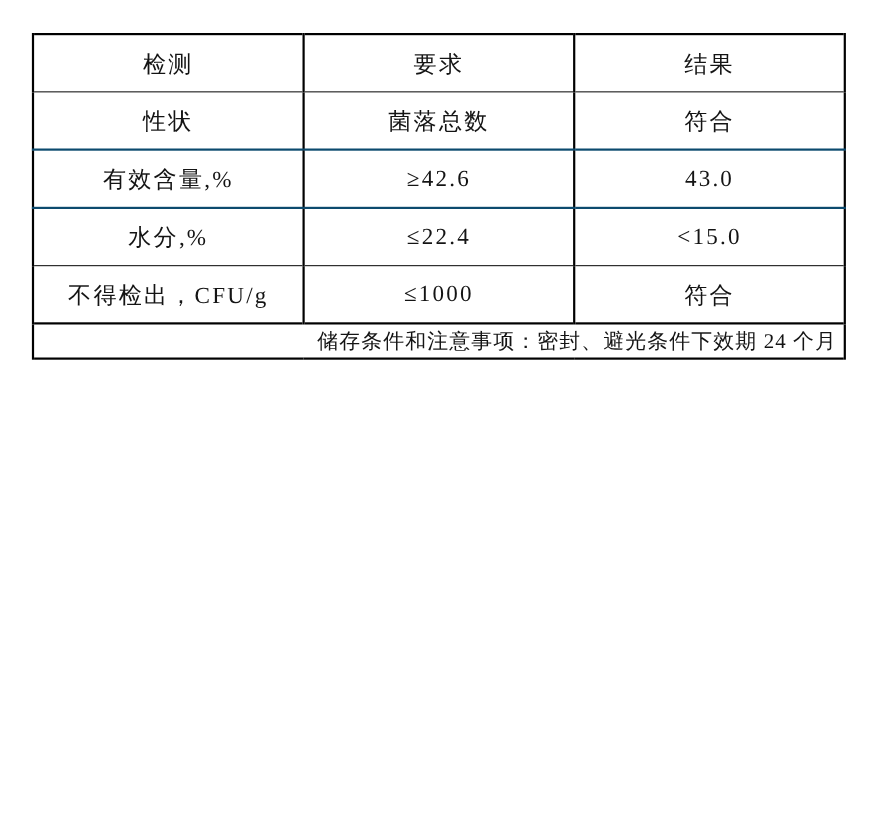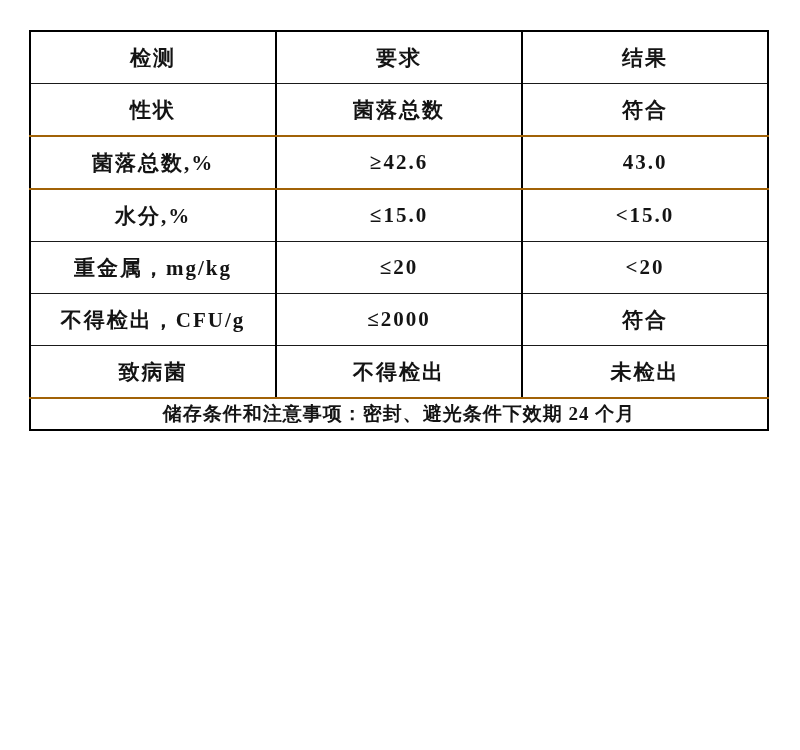--- a/index.html
+++ b/index.html
@@ -31,33 +31,33 @@
   table.spec td {
     border-left: 2px solid #000;
     border-right: 2px solid #000;
     border-top: 1px solid #1a1a1a;
     border-bottom: 1px solid #1a1a1a;
     height: 51px;
     padding: 0 4px;
     text-align: center;
     vertical-align: middle;
     font-size: 21px;
-    font-weight: bold;
+    font-weight: normal;
     letter-spacing: 2px;
     white-space: nowrap;
     overflow: hidden;
   }
   
   table.spec tr.hb th,
   table.spec tr.hb td {
-    border-bottom: 2px solid #a16207;
+    border-bottom: 2px solid #0c4a6e;
   }
   table.spec tfoot td {
     height: 23px;
-    text-align: center;
+    text-align: right;
     font-size: 19px;
     letter-spacing: 1px;
     padding: 2px 6px;
     border-top: 2px solid #000;
   }
 </style>
 </head>
 <body>
 
 <div class="table-wrap">
@@ -69,43 +69,33 @@
         <th>结果</th>
       </tr>
     </thead>
     <tbody>
       <tr class="hb">
         <td>性状</td>
         <td>菌落总数</td>
         <td>符合</td>
       </tr>
       <tr class="hb">
-        <td>菌落总数,%</td>
+        <td>有效含量,%</td>
         <td>≥42.6</td>
         <td>43.0</td>
       </tr>
       <tr>
         <td>水分,%</td>
-        <td>≤15.0</td>
+        <td>≤22.4</td>
         <td>&lt;15.0</td>
       </tr>
       <tr>
-        <td>重金属，mg/kg</td>
-        <td>≤20</td>
-        <td>&lt;20</td>
-      </tr>
-      <tr>
         <td>不得检出，CFU/g</td>
-        <td>≤2000</td>
+        <td>≤1000</td>
         <td>符合</td>
-      </tr>
-      <tr class="hb">
-        <td>致病菌</td>
-        <td>不得检出</td>
-        <td>未检出</td>
       </tr>
     </tbody>
     <tfoot>
       <tr>
         <td colspan="3">储存条件和注意事项：密封、避光条件下效期 24 个月</td>
       </tr>
     </tfoot>
   </table>
 </div>
 

